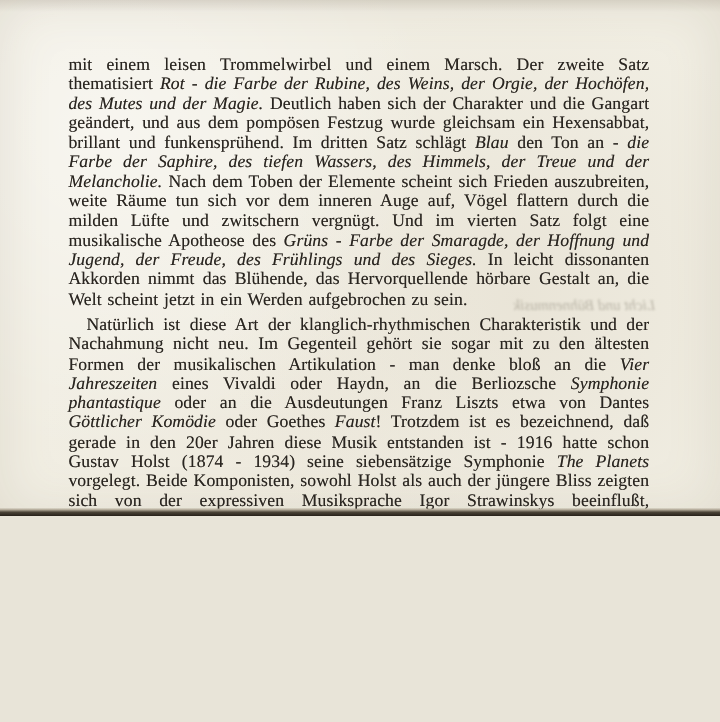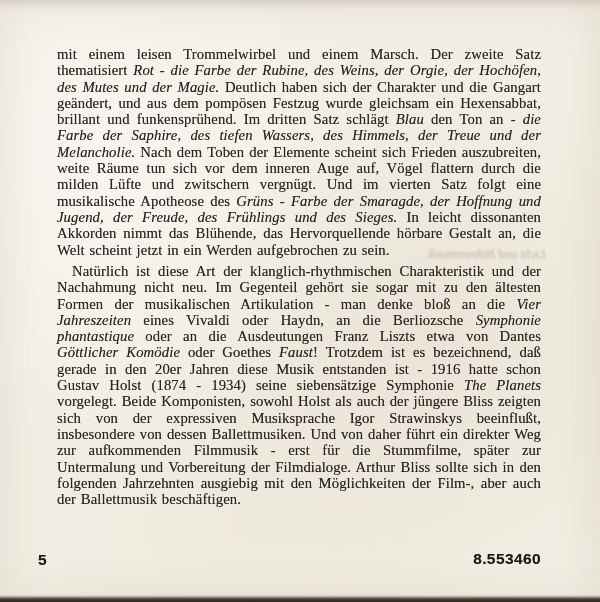--- a/index.html
+++ b/index.html
@@ -5,21 +5,21 @@
   html, body {
     margin: 0;
     padding: 0;
     width: 600px;
     height: 602px;
     background: #e8e4d8;
   }
   .page {
     position: relative;
     width: 600px;
-    height: 602px;
+    height: 430px;
     overflow: hidden;
     background:
       radial-gradient(circle at 15% 25%, rgba(255,255,255,0.45), rgba(255,255,255,0) 45%),
       radial-gradient(circle at 72% 58%, rgba(224,217,201,0.45), rgba(224,217,201,0) 50%),
       radial-gradient(circle at 40% 88%, rgba(233,227,213,0.4), rgba(233,227,213,0) 40%),
       var(--paper, #f1eee3);
     box-shadow: inset 0 0 45px rgba(130,112,88,0.14);
     font-family: "Liberation Serif", "DejaVu Serif", serif;
   }
   .top-shade {

